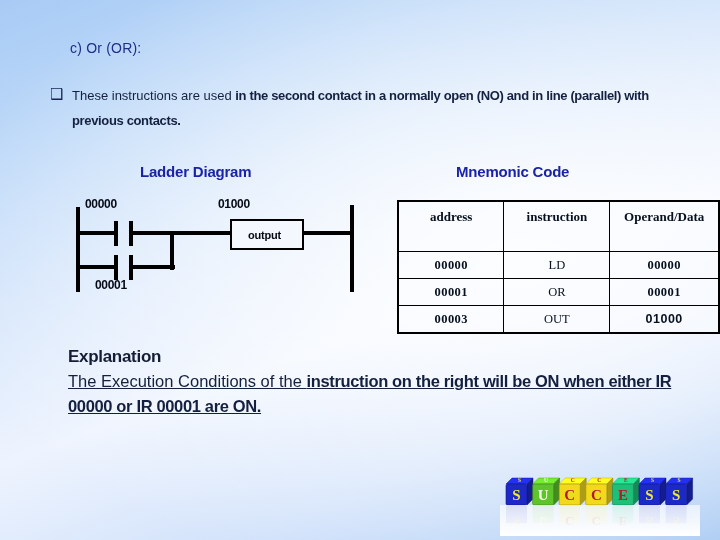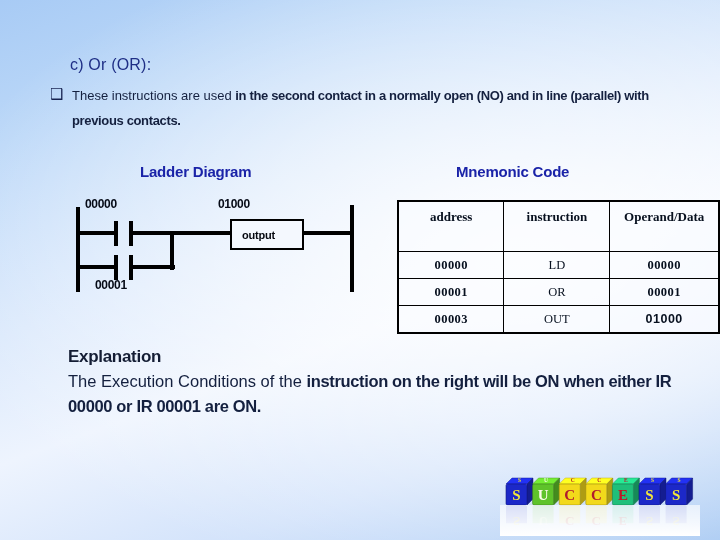--- a/index.html
+++ b/index.html
@@ -10,22 +10,22 @@
   }
   #slide{
     position:relative;width:720px;height:540px;overflow:hidden;
     background:
       radial-gradient(120% 90% at 72% 48%, rgba(255,255,255,0.95) 0%, rgba(255,255,255,0.55) 32%, rgba(255,255,255,0.0) 68%),
       linear-gradient(160deg,#a8cbf5 0%, #bcd8f8 18%, #dbe9fc 42%, #eef4fe 58%, #d3e3fb 78%, #a9caf3 100%);
   }
 
   
   #subtitle{
-    position:absolute;left:70px;top:56px;
-    font-size:16px;color:#1f2f86;letter-spacing:0.2px;
+    position:absolute;left:70px;top:40px;
+    font-size:14px;color:#1f2f86;letter-spacing:0.2px;
     white-space:nowrap;
   }
 
   
   #bullet-block{
     position:absolute;left:50px;top:83px;width:620px;
   }
   #bullet-row{display:flex;align-items:flex-start;}
   #bullet-marker{
     font-size:15px;line-height:23px;color:#16224f;
@@ -56,21 +56,21 @@
   #lbl-top{left:25px;top:2px;}
   #lbl-bottom{left:35px;top:83px;}
   #lbl-out{left:158px;top:2px;}
   #out-box{
     position:absolute;left:170px;top:24px;width:70px;height:27px;
     border:2.5px solid #000;background:#f4f8fe;
     display:flex;align-items:center;
   }
   #out-box span{
     font-size:11px;font-weight:bold;color:#05080f;
-    padding-left:10px;letter-spacing:-0.2px;
+    padding-left:16px;letter-spacing:-0.2px;
   }
 
   
   #mnemonic-table{
     position:absolute;left:397px;top:200px;width:323px;
     border-collapse:collapse;
     background:rgba(250,252,255,0.55);
     border:2.5px solid #000;
   }
   #mnemonic-table td{
@@ -90,21 +90,21 @@
     font-family:"Liberation Sans", sans-serif;font-weight:bold;letter-spacing:0.5px;
   }
 
   
   #explanation{position:absolute;left:68px;top:346px;width:620px;}
   #exp-title{
     font-weight:bold;font-size:17px;color:#141d34;letter-spacing:-0.3px;
     line-height:22px;
   }
   #exp-body{
-    font-size:16.5px;line-height:25px;color:#14203f;margin-top:1px;
+    font-size:16.5px;line-height:25px;color:#14203f;margin-top:1px;text-decoration:underline;
   }
   #exp-body .b{font-weight:bold;letter-spacing:-0.35px;}
 
   
   #logo{position:absolute;left:500px;top:470px;width:200px;height:66px;}
   #logo svg{display:block;}
 </style>
 </head>
 <body>
 

